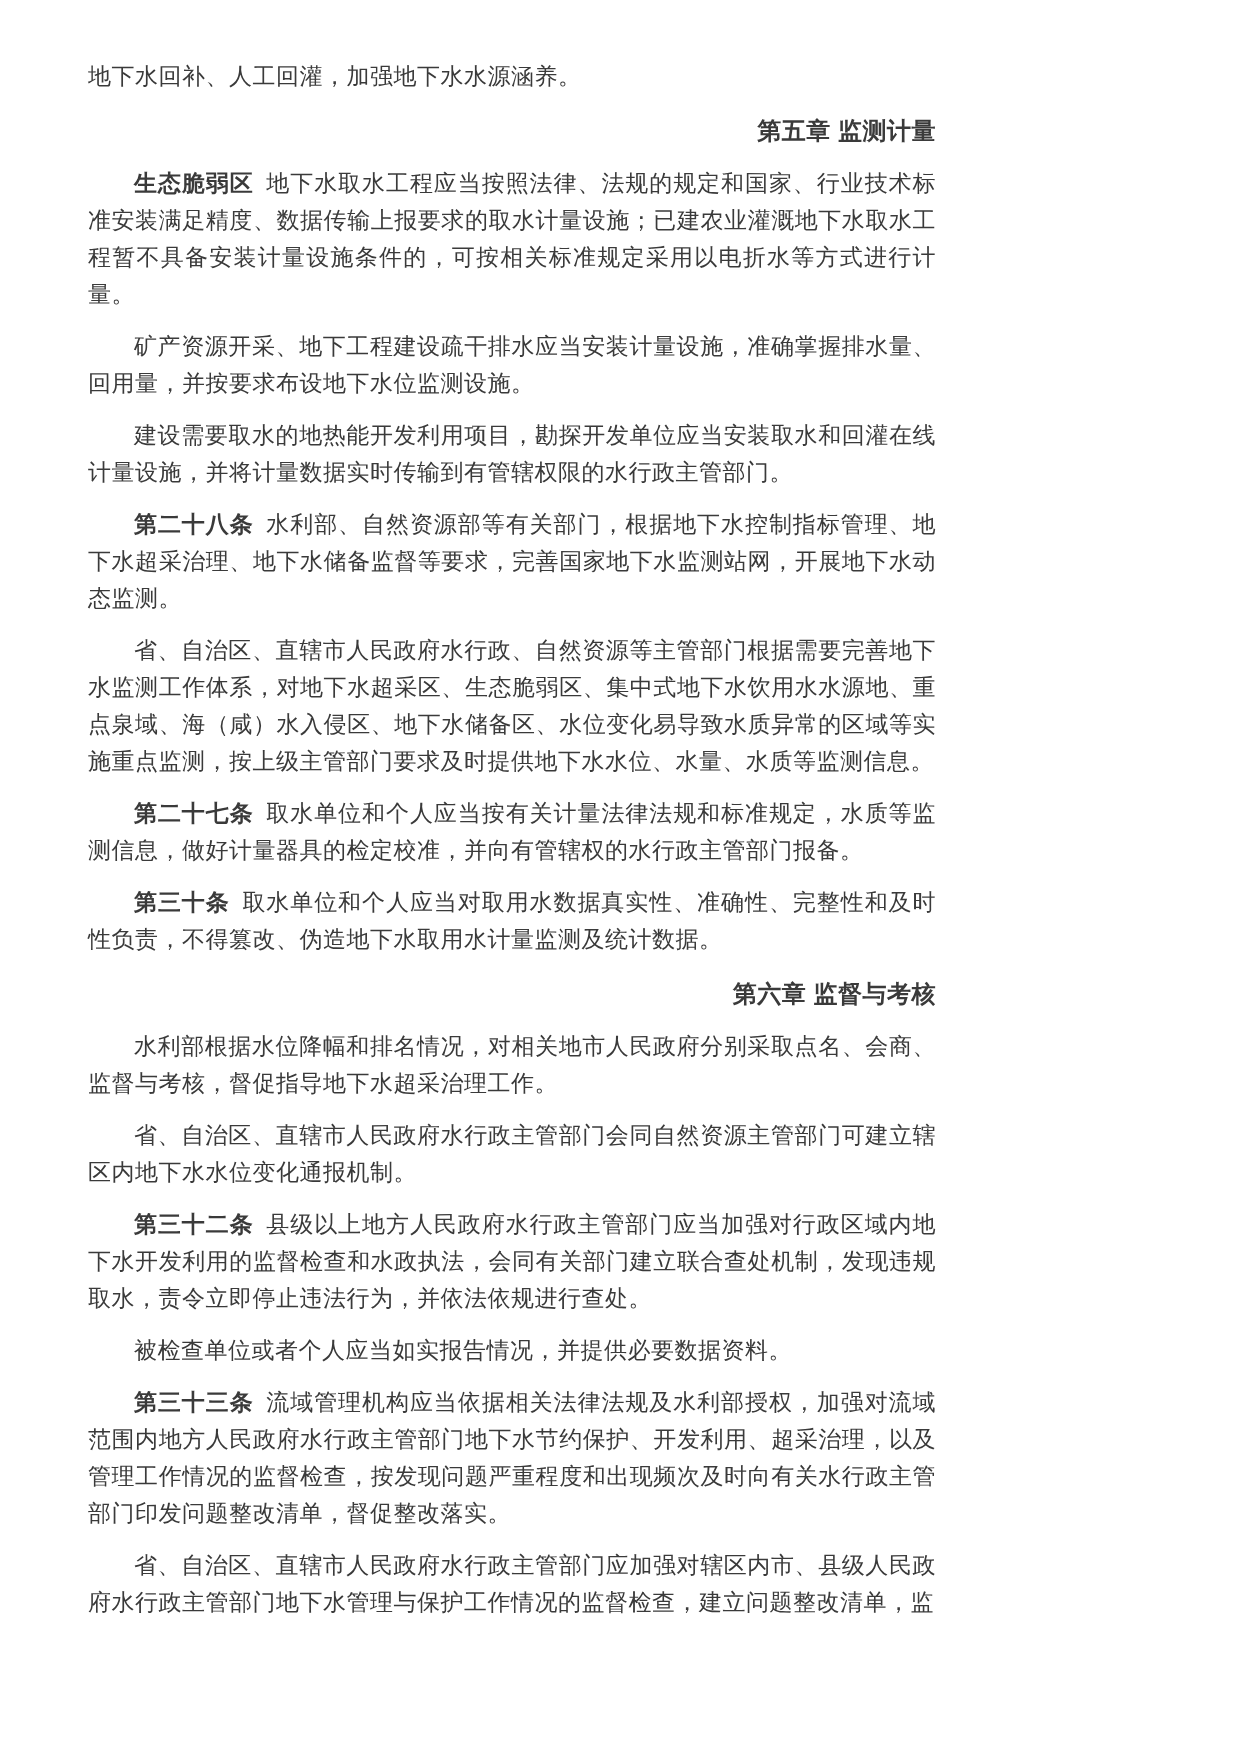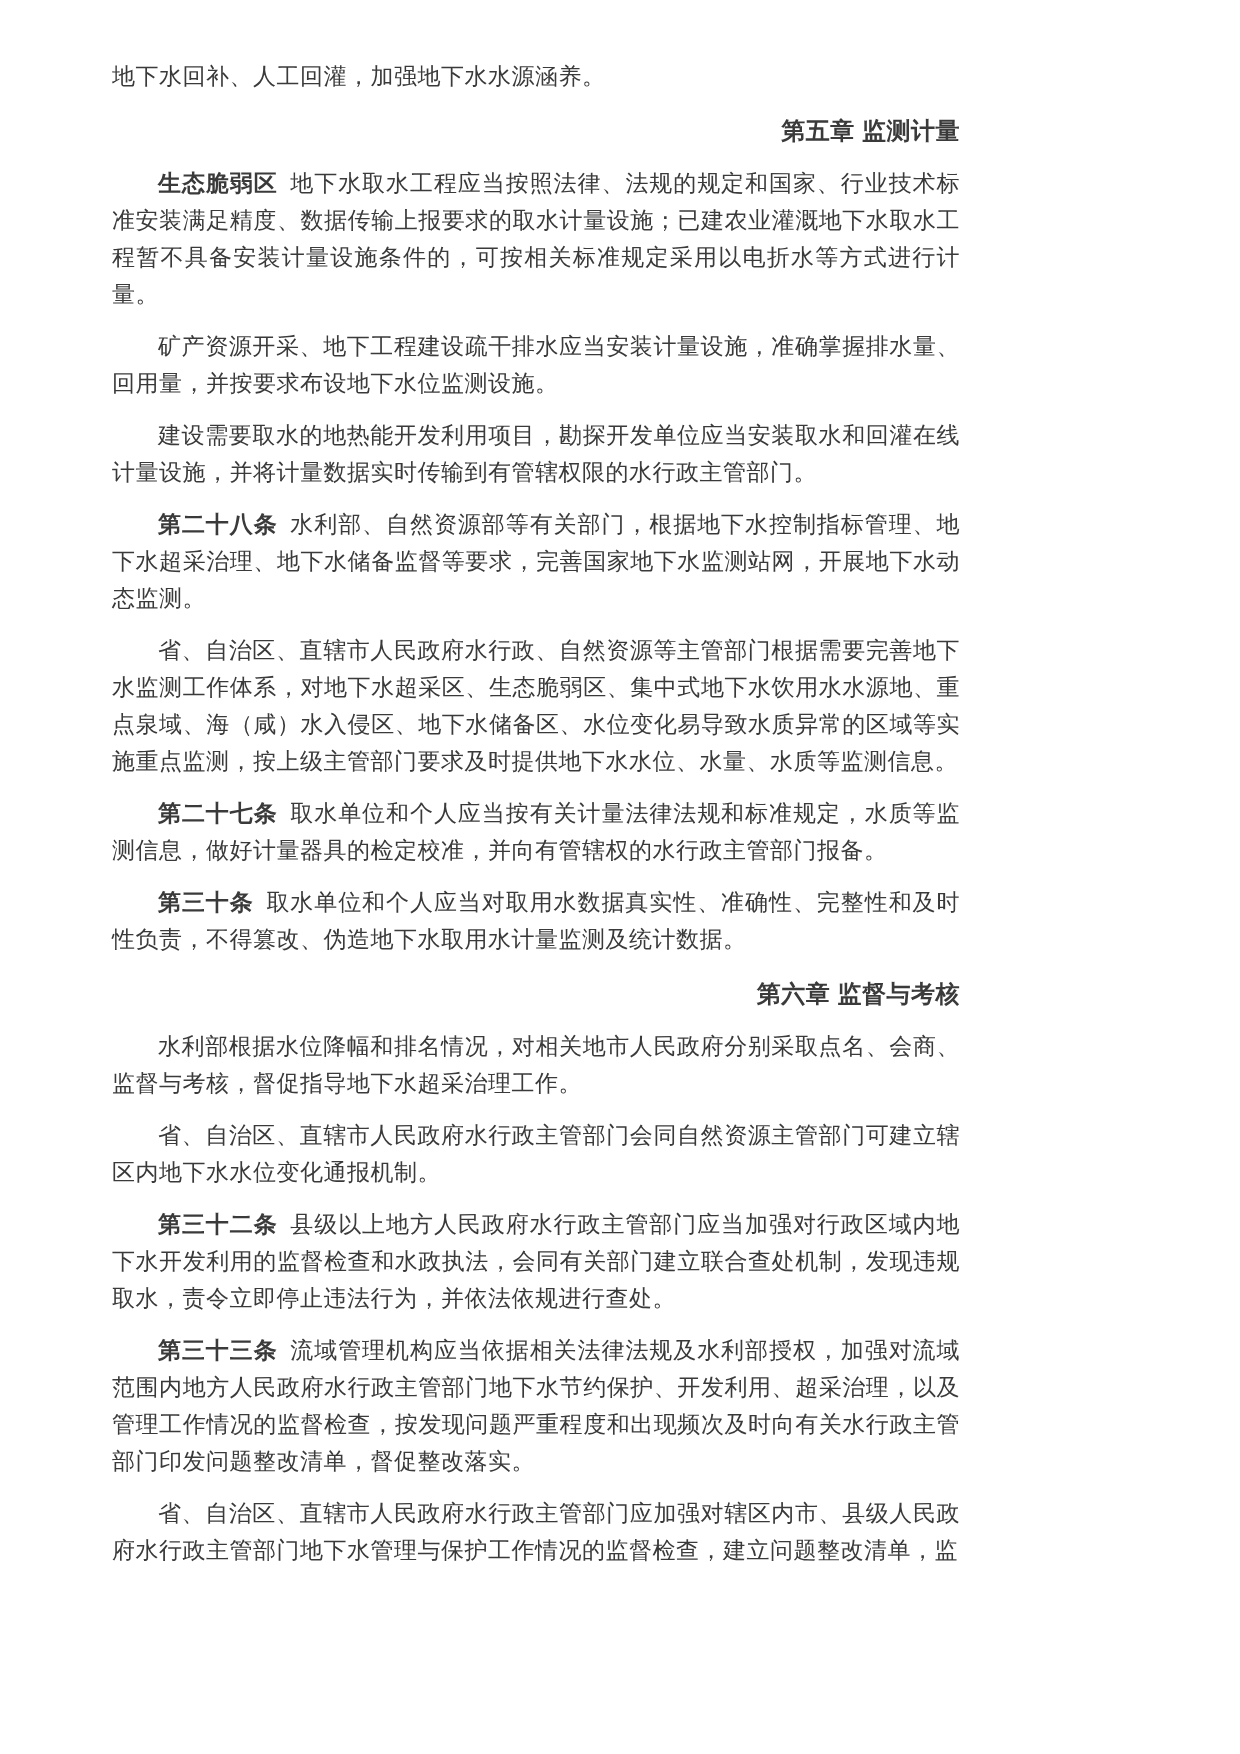--- a/index.html
+++ b/index.html
@@ -11,21 +11,21 @@
     width: 1240px;
     height: 1754px;
     overflow: hidden;
     font-family: "Liberation Serif", "DejaVu Serif", serif;
     color: #3a3a3a;
   }
   .page {
     box-sizing: border-box;
     width: 1240px;
     height: 1588px;
-    padding: 58px 176px 0 112px;
+    padding: 58px 176px 0 88px;
     background: #ffffff;
   }
   .content {
     width: 848px;
   }
   .para {
     margin: 0 0 15px 0;
     font-size: 23px;
     line-height: 37px;
     text-align: justify;
@@ -100,20 +100,23 @@
     </p>
 
     <p class="para">
       <span>省、自治区、直辖市人民政府水行政主管部门会同自然资源主管部门可建立辖区内地下水水位变化通报机制。</span>
     </p>
 
     <p class="para">
       <span class="art-num">第三十二条</span><span>县级以上地方人民政府水行政主管部门应当加强对行政区域内地下水开发利用的监督检查和水政执法，会同有关部门建立联合查处机制，发现违规取水，责令立即停止违法行为，并依法依规进行查处。</span>
     </p>
 
+    <p class="para">
+      <span>被检查单位或者个人应当如实报告情况，并提供必要数据资料。</span>
+    </p>
 
     <p class="para">
       <span class="art-num">第三十三条</span><span>流域管理机构应当依据相关法律法规及水利部授权，加强对流域范围内地方人民政府水行政主管部门地下水节约保护、开发利用、超采治理，以及管理工作情况的监督检查，按发现问题严重程度和出现频次及时向有关水行政主管部门印发问题整改清单，督促整改落实。</span>
     </p>
 
     <p class="para">
       <span>省、自治区、直辖市人民政府水行政主管部门应加强对辖区内市、县级人民政府水行政主管部门地下水管理与保护工作情况的监督检查，建立问题整改清单，监</span>
     </p>
 
   </div>

